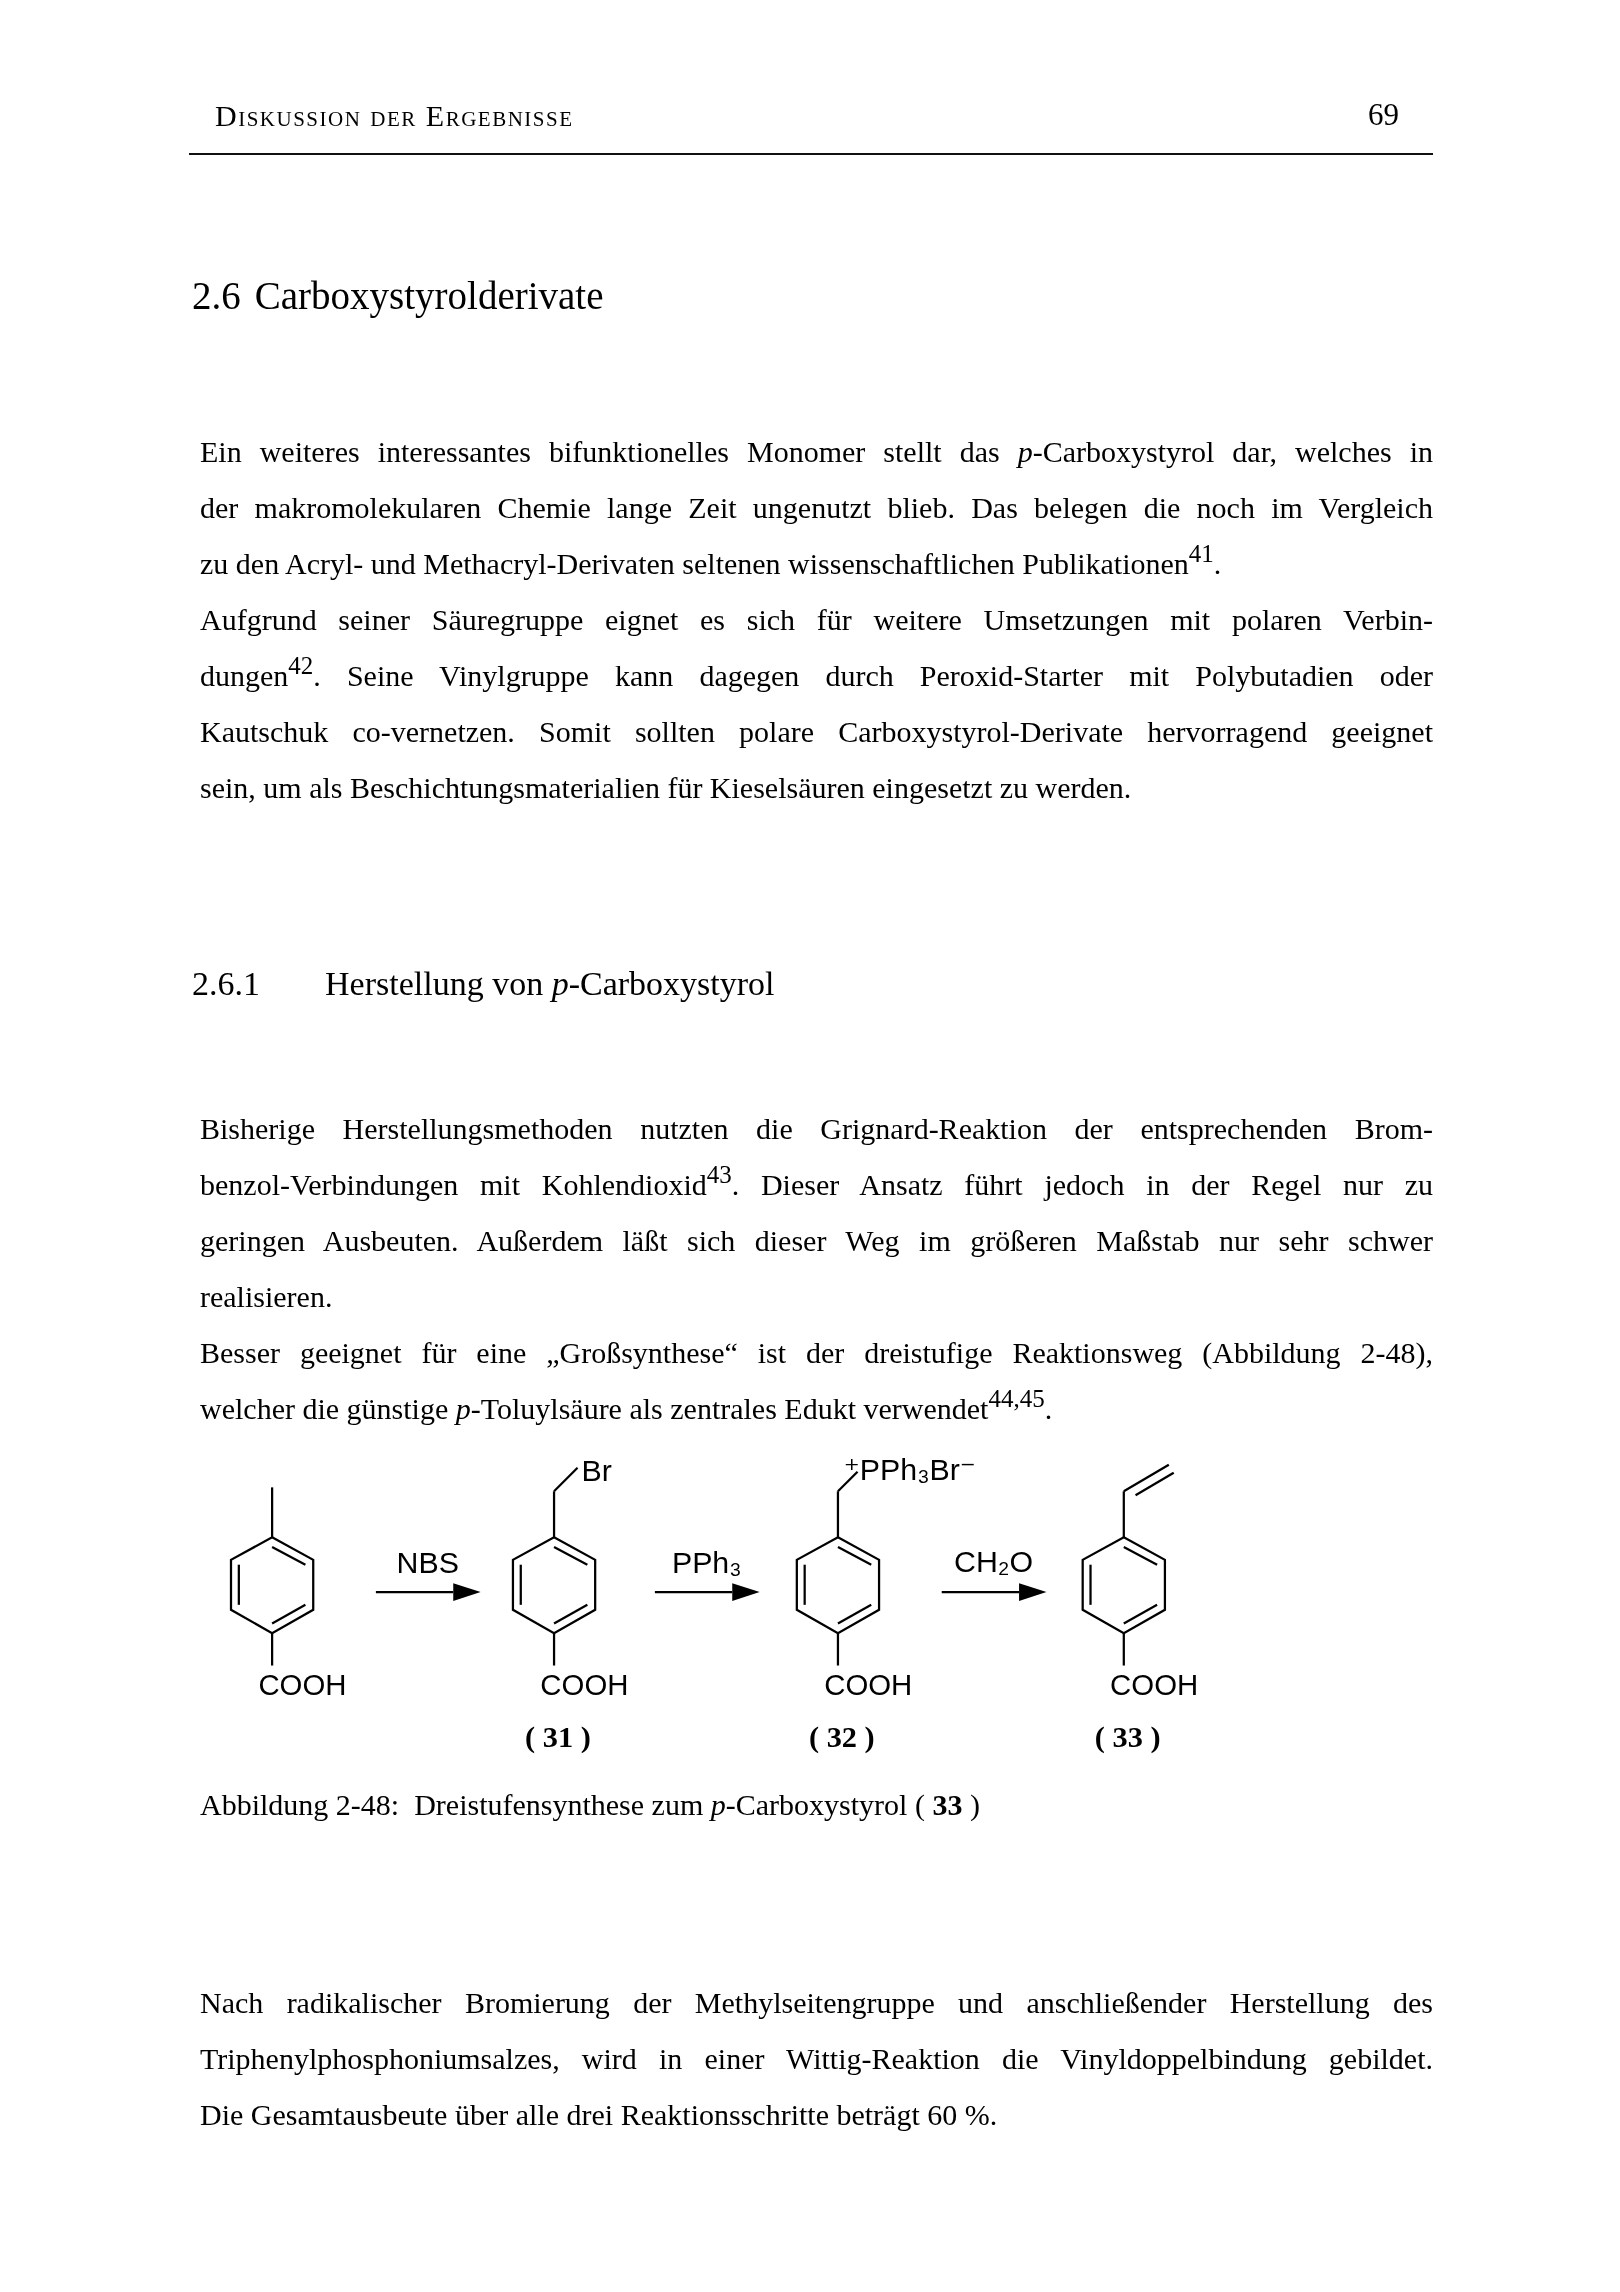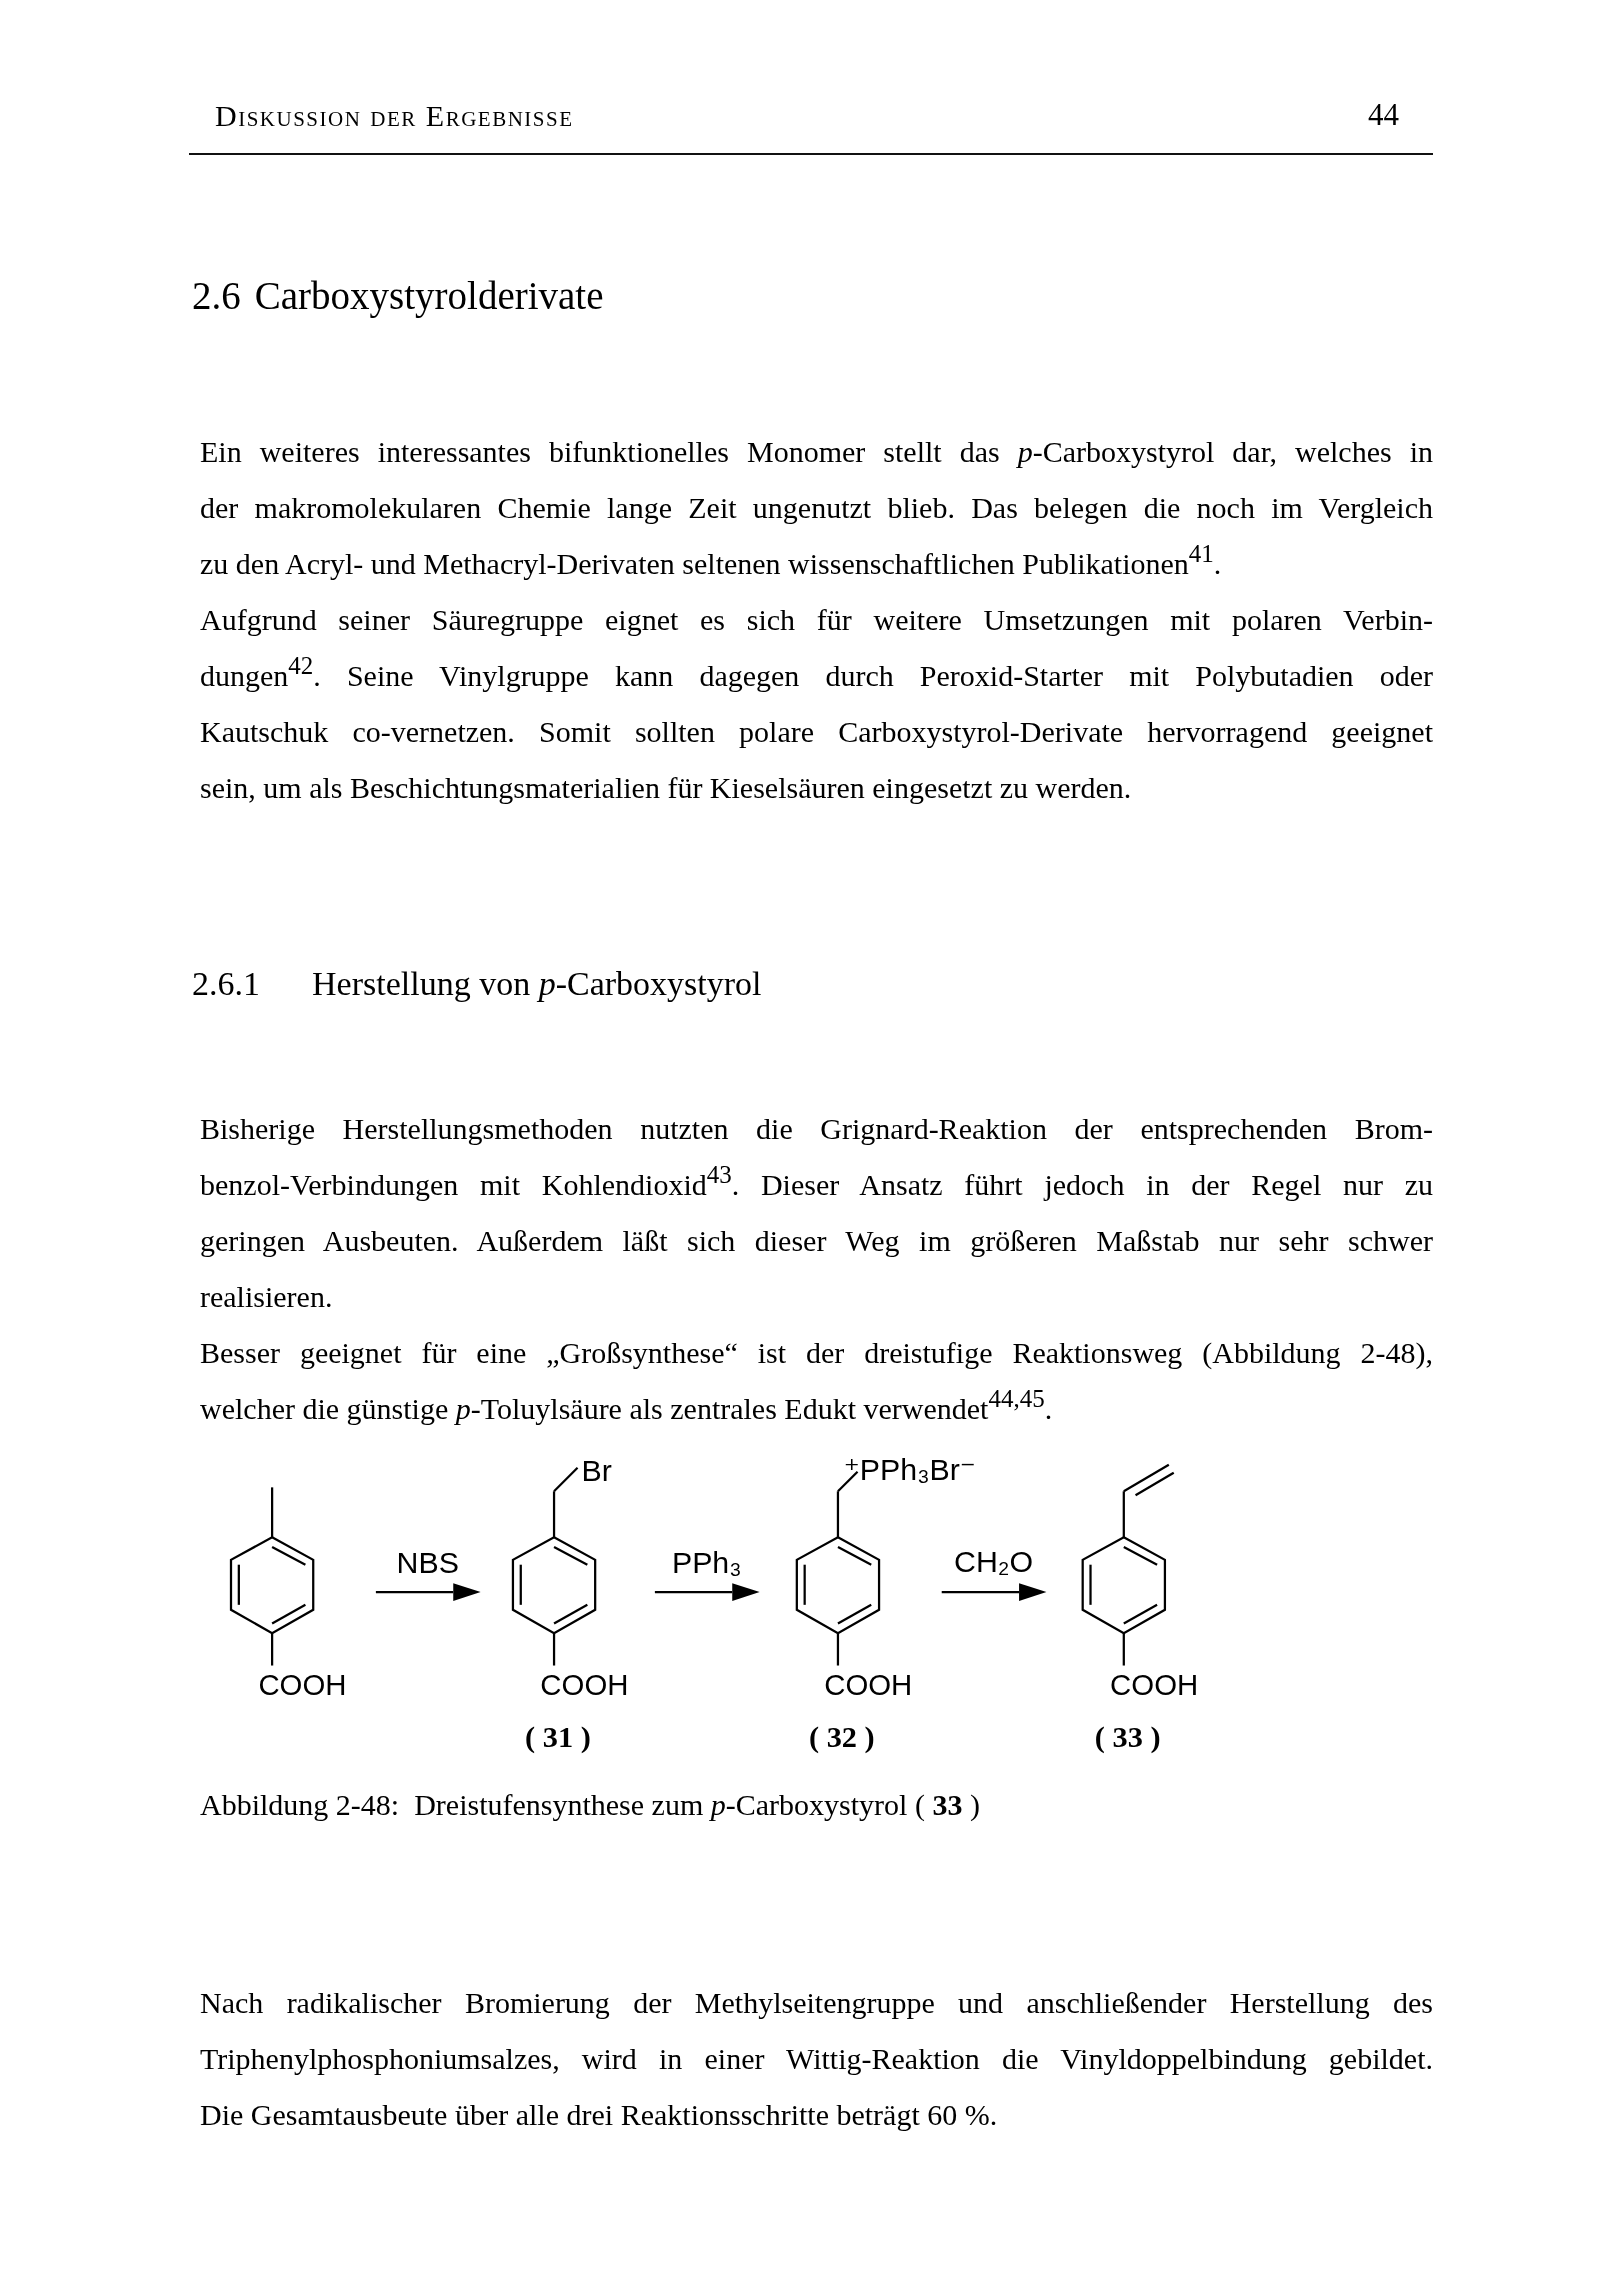--- a/index.html
+++ b/index.html
@@ -11,21 +11,21 @@
   .runhead {
     position:absolute; left:215px; top:99px;
     font-variant:small-caps; font-size:30px; letter-spacing:1.5px;
   }
   .pagenum { position:absolute; left:1368px; top:97px; font-size:31px; }
   .rule { position:absolute; left:189px; top:153px; width:1244px; height:2px; background:#111; }
 
   .h1 { position:absolute; left:192px; top:273px; font-size:39px; font-weight:normal; }
   .h1 .word { margin-left:14px; }
   .h2 { position:absolute; left:192px; top:965px; font-size:34px; font-weight:normal; }
-  .h2 .word { margin-left:52px; }
+  .h2 .word { margin-left:65px; }
 
   .tblock { position:absolute; left:192px; width:1241px; font-size:30px; }
   #block1 { top:424px; }
   #block2 { top:1101px; }
   #caption{ top:1777px; }
   #block3 { top:1975px; }
   .line { height:56px; line-height:56px; white-space:nowrap;margin-left:8px; }
   .line.j { text-align:justify; text-align-last:justify; }
   .it { font-style:italic; }
   .bo { font-weight:bold; }
@@ -43,21 +43,21 @@
     font-size:31px; text-anchor:middle;
   }
   .scheme text.alabel { text-anchor:middle; }
 </style>
 </head>
 <body>
 
 <div class="page">
 
   <div class="runhead">Diskussion der Ergebnisse</div>
-  <div class="pagenum">44</div>
+  <div class="pagenum">69</div>
   <div class="rule"></div>
 
   <div class="h1">
     <span>2.6</span><span class="word">Carboxystyrolderivate</span>
   </div>
 
   <div class="tblock" id="block1">
       <div class="line j"><span>Ein weiteres interessantes bifunktionelles Monomer stellt das </span><span class="it">p</span><span>-Carboxystyrol dar, welches in</span></div>
       <div class="line j"><span>der makromolekularen Chemie lange Zeit ungenutzt blieb. Das belegen die noch im Vergleich</span></div>
       <div class="line"><span>zu den Acryl- und Methacryl-Derivaten seltenen wissenschaftlichen Publikationen</span><span class="sup">41</span><span>.</span></div>

